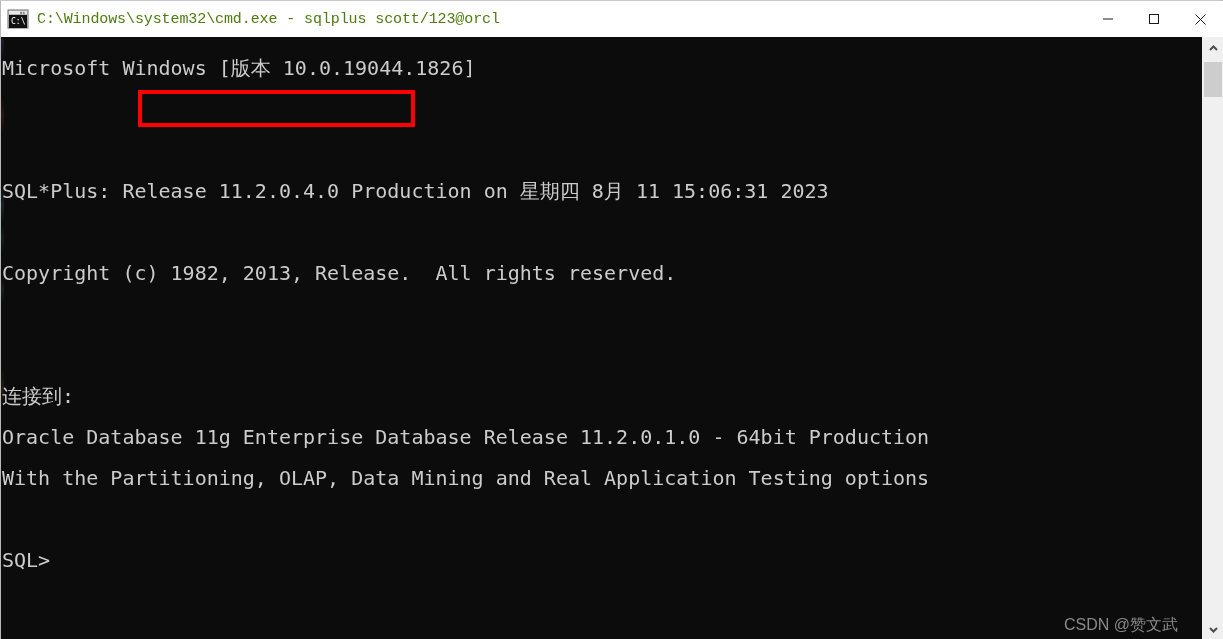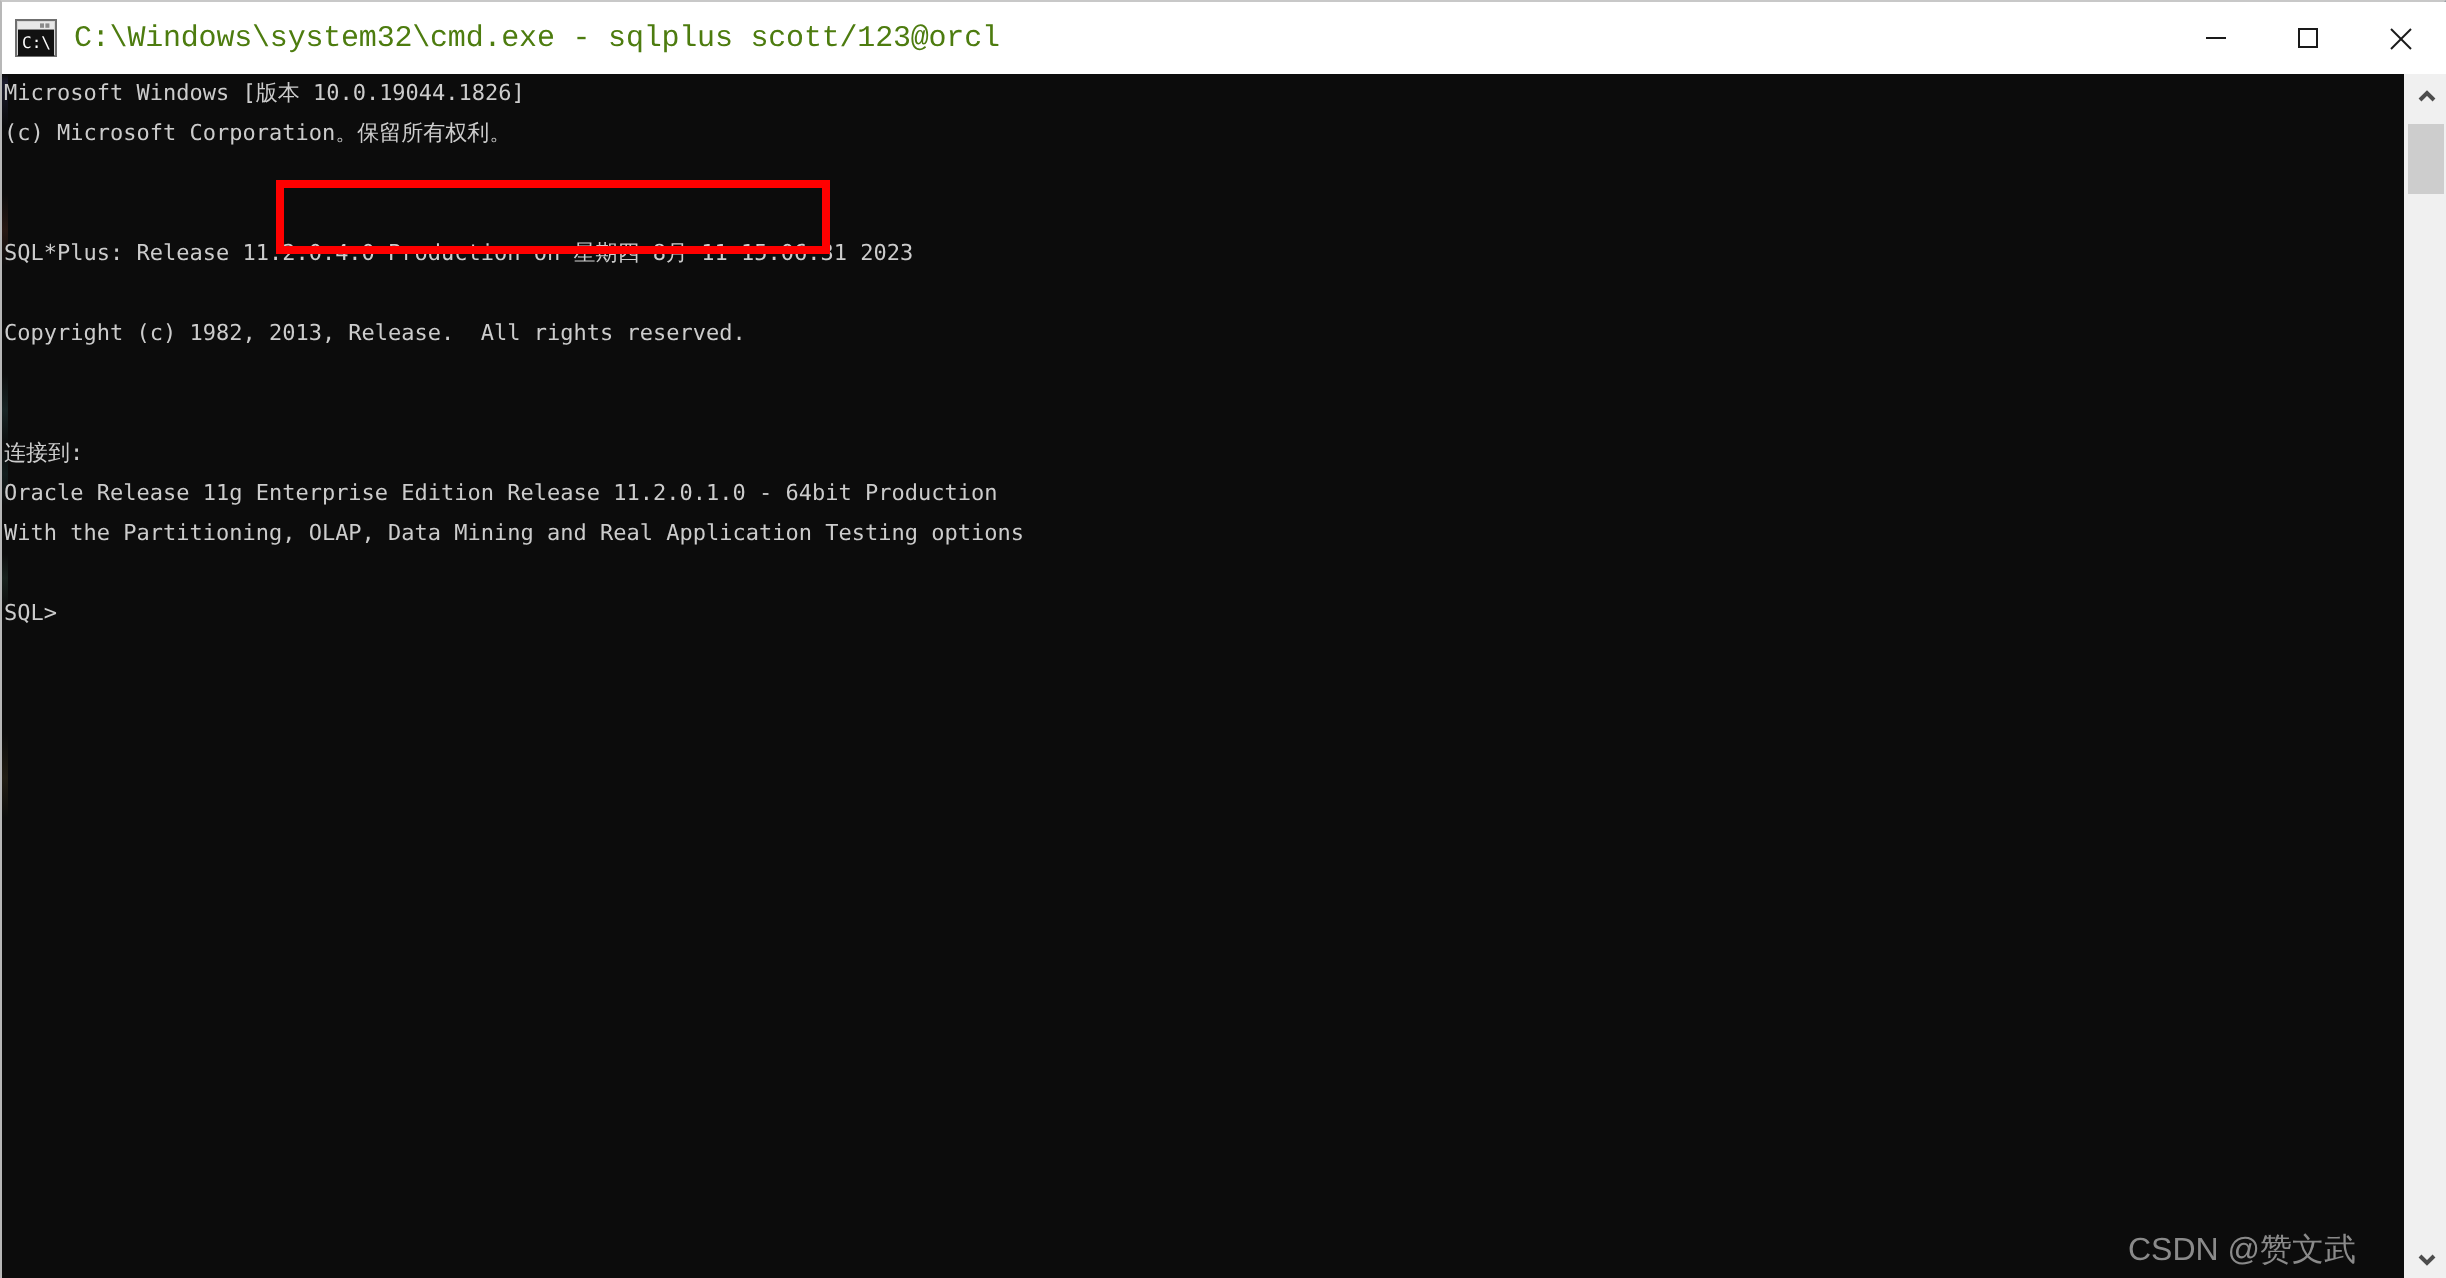--- a/index.html
+++ b/index.html
@@ -79,24 +79,25 @@
   .term-inner {
     position: absolute;
     left: 0;
     top: 0;
     padding-left: 1px;
   }
   .line {
     height: 20px;
     line-height: 20px;
     font-family: "DejaVu Sans Mono", "Liberation Mono", monospace;
-    font-size: 11px;
+    font-size: 20px;
     color: #cccccc;
     white-space: pre;
     letter-spacing: 0px;
+    margin-top: 21px;
   }
   .line.blank { color: transparent; }
 
   
   .edge-noise {
     position: absolute;
     left: 0; top: 0;
     width: 3px;
     height: 603px;
     pointer-events: none;
@@ -211,30 +212,29 @@
           <line x1="11.5" y1="1.5" x2="1.5" y2="11.5" stroke="#1a1a1a" stroke-width="1"></line>
         </svg>
       </div>
     </div>
   </div>
 
   <div class="terminal">
     <div class="edge-noise"></div>
     <div class="term-inner">
       <div class="line">Microsoft Windows [版本 10.0.19044.1826]</div>
-      <div class="line">(c) Microsoft Corporation。保留所有权利。</div>
       <div class="line blank"></div>
       <div class="line blank"></div>
       <div class="line">SQL*Plus: Release 11.2.0.4.0 Production on 星期四 8月 11 15:06:31 2023</div>
       <div class="line blank"></div>
       <div class="line">Copyright (c) 1982, 2013, Release.  All rights reserved.</div>
       <div class="line blank"></div>
       <div class="line blank"></div>
       <div class="line">连接到:</div>
-      <div class="line">Oracle Release 11g Enterprise Edition Release 11.2.0.1.0 - 64bit Production</div>
+      <div class="line">Oracle Database 11g Enterprise Database Release 11.2.0.1.0 - 64bit Production</div>
       <div class="line">With the Partitioning, OLAP, Data Mining and Real Application Testing options</div>
       <div class="line blank"></div>
       <div class="line">SQL&gt;</div>
     </div>
 
     <div class="watermark">CSDN @赞文武</div>
   </div>
 
   <div class="annotation-box"></div>
 

